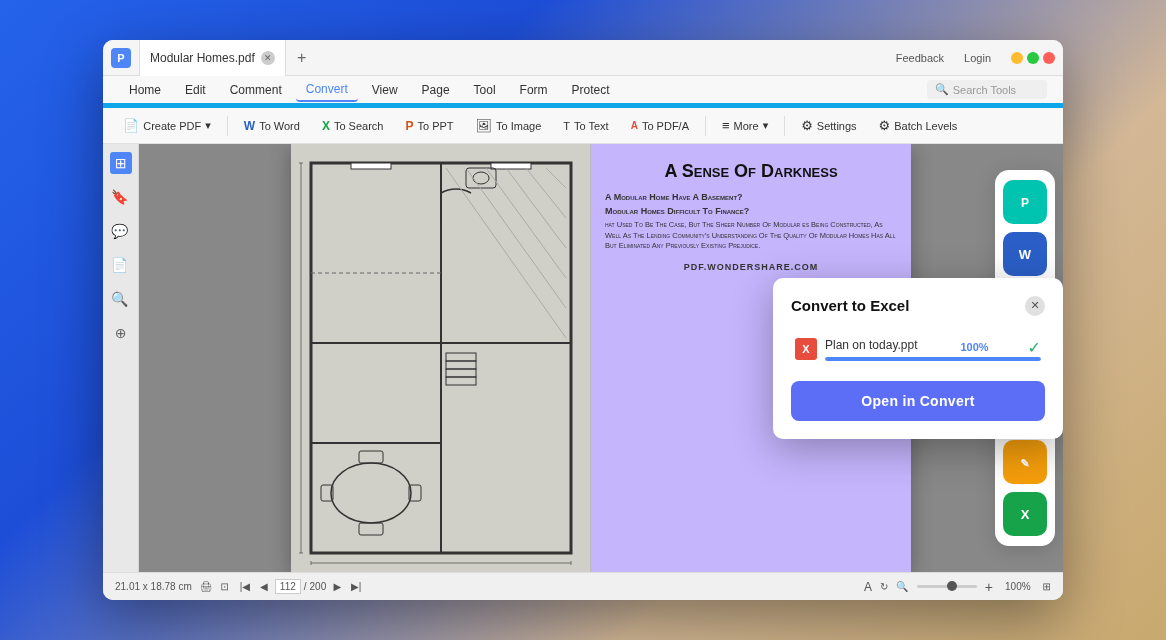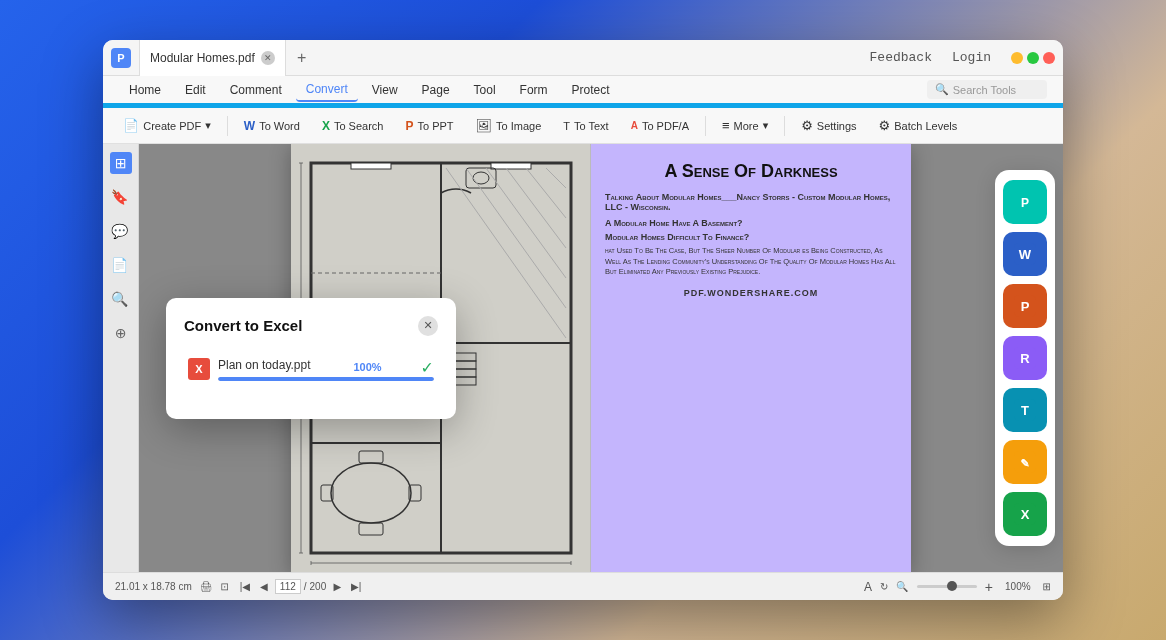--- a/index.html
+++ b/index.html
@@ -84,25 +84,24 @@
       align-items: center;
       justify-content: center;
     }
     .title-bar-spacer { flex: 1; }
     .title-bar-actions {
       display: flex;
       align-items: center;
       gap: 8px;
     }
     .title-bar-btn {
-      font-size: 13px;
+      font-size: 11px;
       color: #555;
       cursor: pointer;
       padding: 2px 6px;
-      font-family: Liberation Mono, monospace;
     }
     .win-btn {
       width: 12px;
       height: 12px;
       border-radius: 50%;
       cursor: pointer;
     }
     .win-btn.close { background: #ff5f57; }
     .win-btn.min { background: #febc2e; }
     .win-btn.max { background: #28c840; }
@@ -251,21 +250,21 @@
       letter-spacing: 1px;
       font-variant: small-caps;
     }
 
     
     .dialog-overlay {
       position: absolute;
       top: 0; left: 0; right: 0; bottom: 0;
       display: flex;
       align-items: center;
-      justify-content: flex-start;
+      justify-content: flex-end;
       z-index: 100;
       padding-left: 27px;
     }
     .dialog {
       background: white;
       border-radius: 10px;
       width: 290px;
       padding: 18px;
       box-shadow: 0 10px 40px rgba(0,0,0,0.3);
     }
@@ -570,21 +569,20 @@
               <line x1="8" y1="20" x2="12" y2="20" stroke="#555" stroke-width="0.8"></line>
               <line x1="8" y1="410" x2="12" y2="410" stroke="#555" stroke-width="0.8"></line>
               <line x1="20" y1="420" x2="280" y2="420" stroke="#555" stroke-width="0.8"></line>
               <line x1="20" y1="418" x2="20" y2="422" stroke="#555" stroke-width="0.8"></line>
               <line x1="280" y1="418" x2="280" y2="422" stroke="#555" stroke-width="0.8"></line>
             </svg>
           </div>
 
           <div style="flex:1;background:#c4b5fd;padding:18px 14px;overflow:hidden;">
             <div class="doc-title">A Sense Of Darkness</div>
-            <div class="doc-subtitle">Talking About Modular Homes___Nancy Storrs - Custom Modular Homes, LLC - Wisconsin.</div>
             <div class="doc-section-title">A Modular Home Have A Basement?</div>
             <div class="doc-section-title">Modular Homes Difficult To Finance?</div>
             <div class="doc-text">hat Used To Be The Case, But The Sheer Number Of Modular es Being Constructed, As Well As The Lending Community's Understanding Of The Quality Of Modular Homes Has All But Eliminated Any Previously Existing Prejudice.</div>
             <div class="doc-watermark">PDF.WONDERSHARE.COM</div>
           </div>
         </div>
       </div>
 
       <div class="dialog-overlay">
         <div class="dialog">
@@ -598,20 +596,21 @@
               <div style="display:flex;align-items:center;justify-content:space-between;">
                 <div class="file-name">Plan on today.ppt</div>
                 <span class="file-percent">100%</span>
                 <span class="file-done">✓</span>
               </div>
               <div class="progress-bar-bg">
                 <div class="progress-bar-fill" style="width:100%;"></div>
               </div>
             </div>
           </div>
+          <button class="open-btn">Open in Convert</button>
         </div>
       </div>
     </div>
 
     <div style="position:absolute;right:8px;top:50%;transform:translateY(-50%);background:white;border-radius:14px;padding:10px 8px;display:flex;flex-direction:column;gap:8px;box-shadow:0 4px 20px rgba(0,0,0,0.15);z-index:50;">
       <div class="app-icon pdf" style="font-size:14px;">
         <svg width="22" height="22" viewBox="0 0 22 22">
             <rect width="22" height="22" rx="5" fill="#00c4b0"></rect>
             <text x="11" y="16" text-anchor="middle" fill="white" font-size="12" font-weight="bold">P</text>
           </svg>

